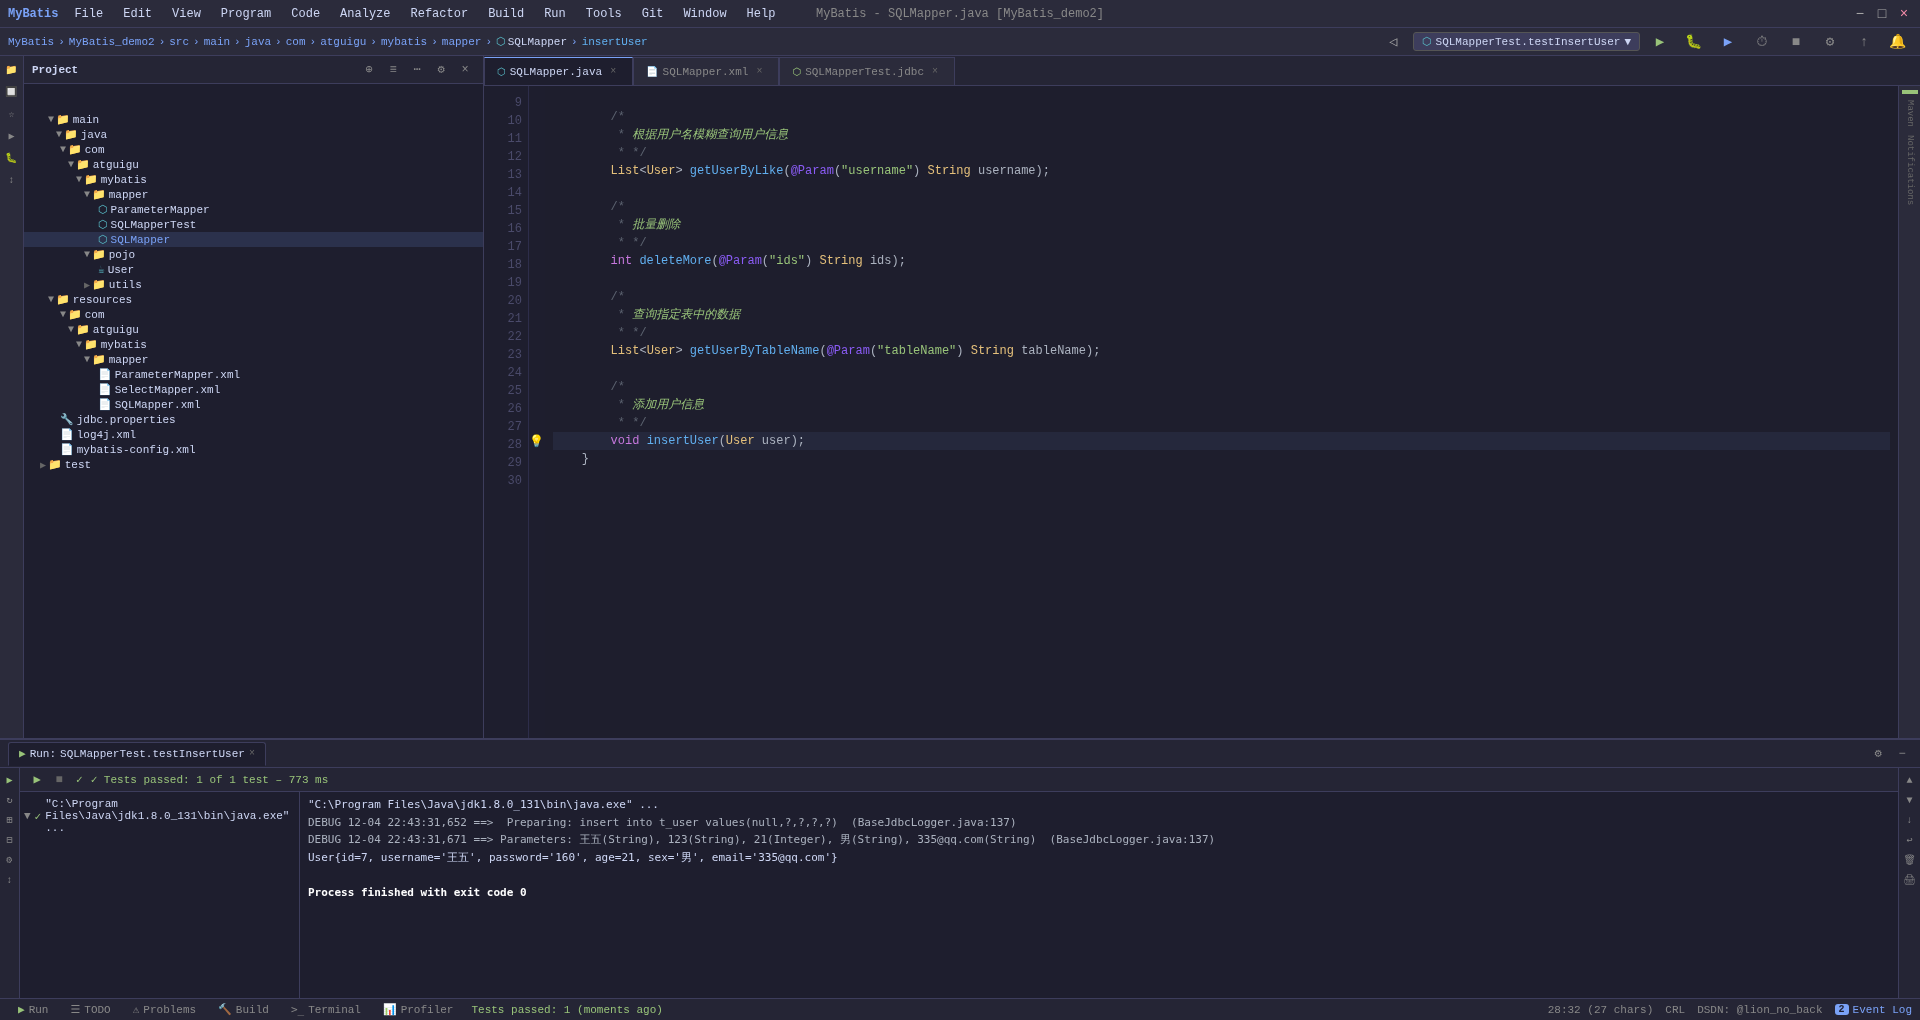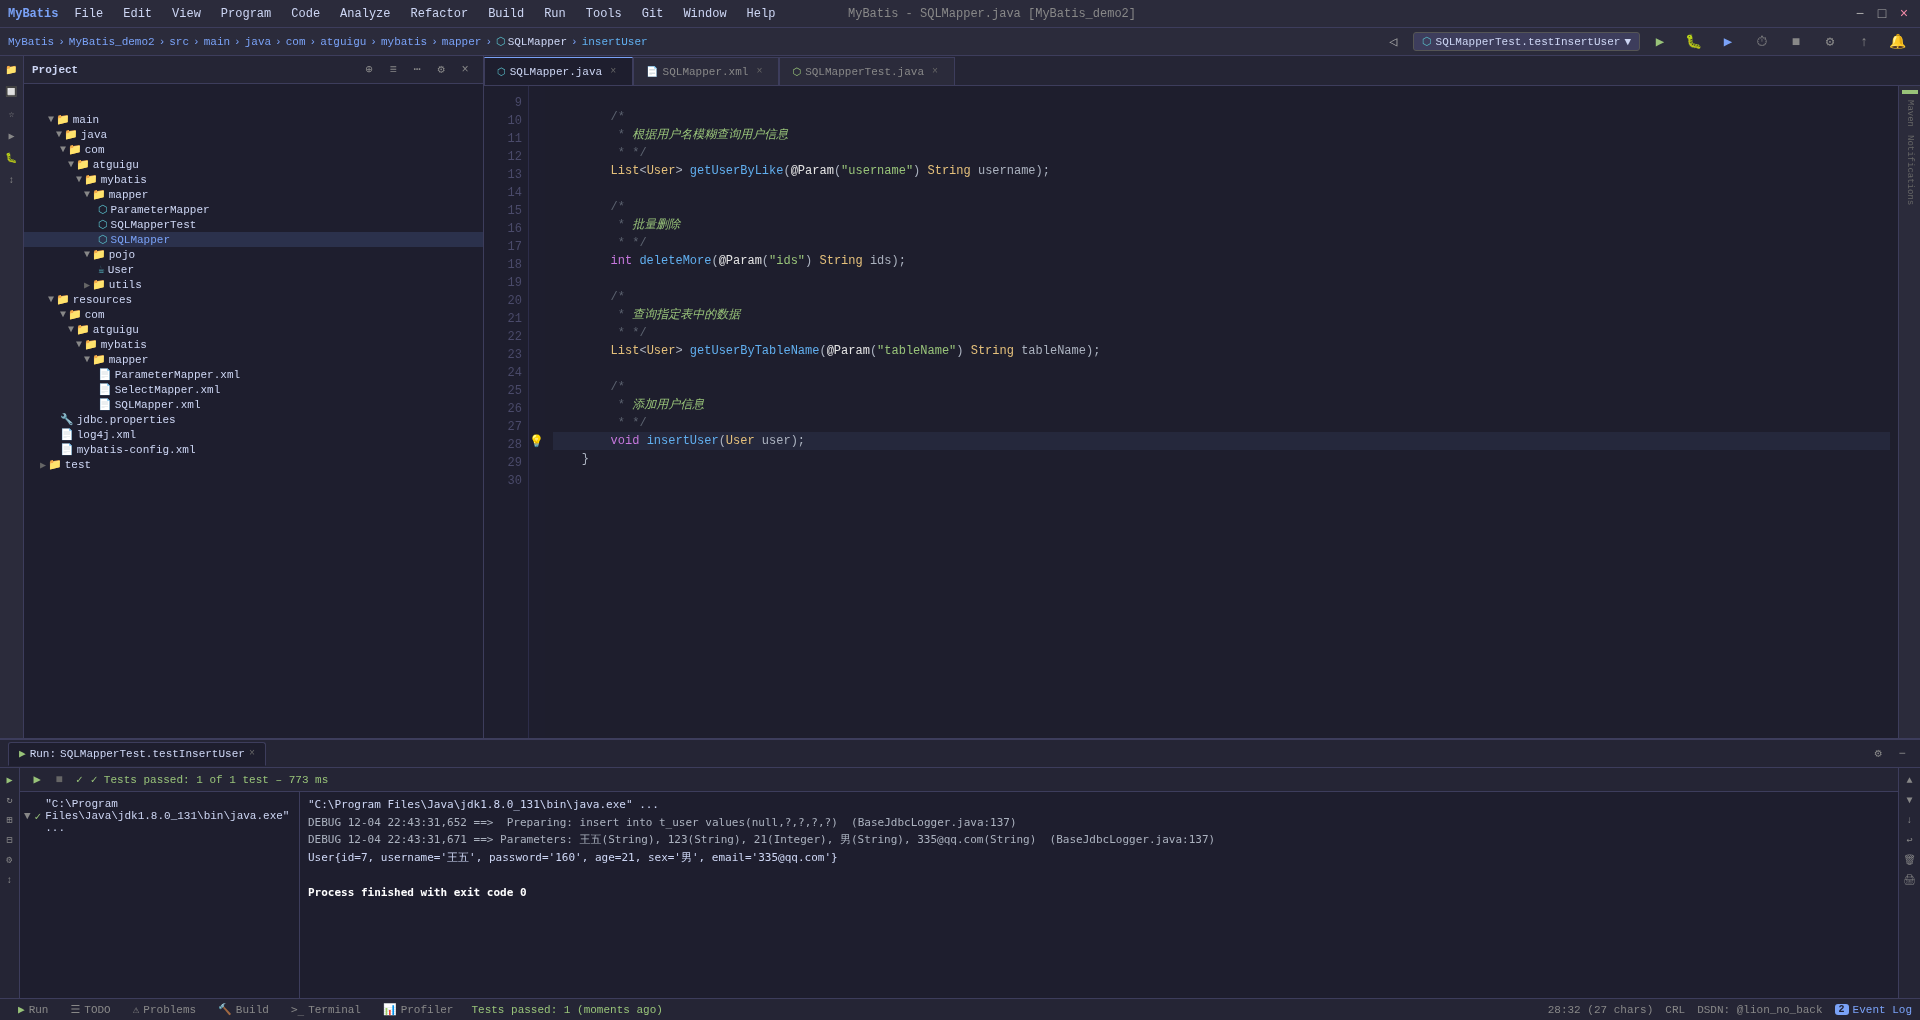--- a/index.html
+++ b/index.html
@@ -52,21 +52,20 @@
       cursor: pointer;
       padding: 2px 4px;
     }
 
     .title-center {
       font-size: 12px;
       color: #888;
       position: absolute;
       left: 50%;
       transform: translateX(-50%);
-      margin-left: 32px;
     }
 
     .title-controls {
       display: flex;
       gap: 6px;
     }
 
     .title-btn {
       width: 16px;
       height: 16px;
@@ -317,21 +316,21 @@
       min-height: 18px;
       white-space: pre;
     }
 
     .bulb-icon { color: #f9e2af; font-size: 12px; }
 
     
     .kw { color: #c678dd; }
     .type { color: #e5c07b; }
     .str { color: #98c379; }
-    .annotation { color: #e5e5e5; }
+    .annotation { color: #8b5cf6; }
     .method { color: #61afef; }
 
     
     .right-sidebar {
       width: 22px;
       background: #2b2b3b;
       display: flex;
       flex-direction: column;
       align-items: center;
       padding: 4px 0;
@@ -801,21 +800,21 @@
           <span>SQLMapper.java</span>
           <span class="tab-close">×</span>
         </div>
         <div class="tab">
           <span class="tab-icon-xml">📄</span>
           <span>SQLMapper.xml</span>
           <span class="tab-close">×</span>
         </div>
         <div class="tab">
           <span class="tab-icon-java" style="color:#98c379;">⬡</span>
-          <span>SQLMapperTest.java</span>
+          <span>SQLMapperTest.jdbc</span>
           <span class="tab-close">×</span>
         </div>
       </div>
 
       <div class="code-editor">
         <div class="line-numbers">
           <div style="line-height:18px;padding-top:4px;">
             <div>9</div>
               <div>10</div>
               <div>11</div>

